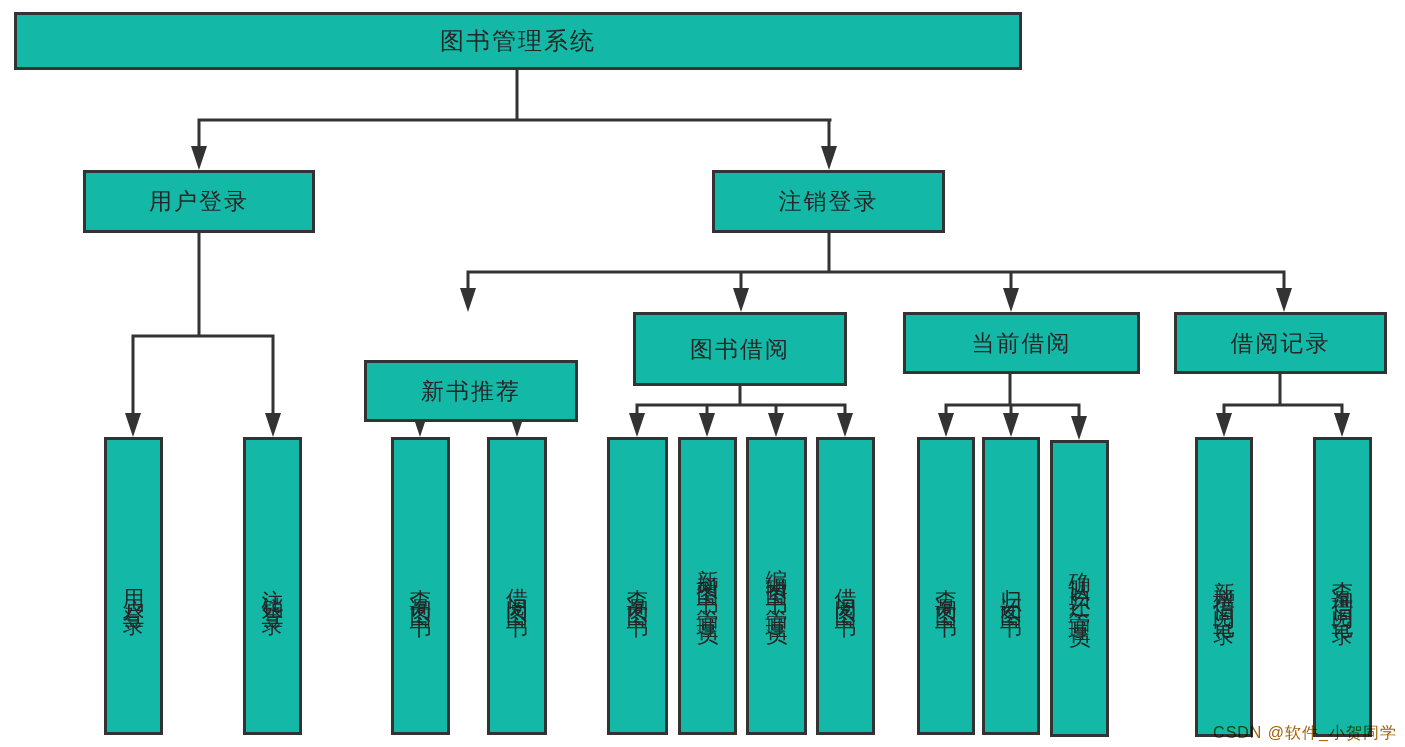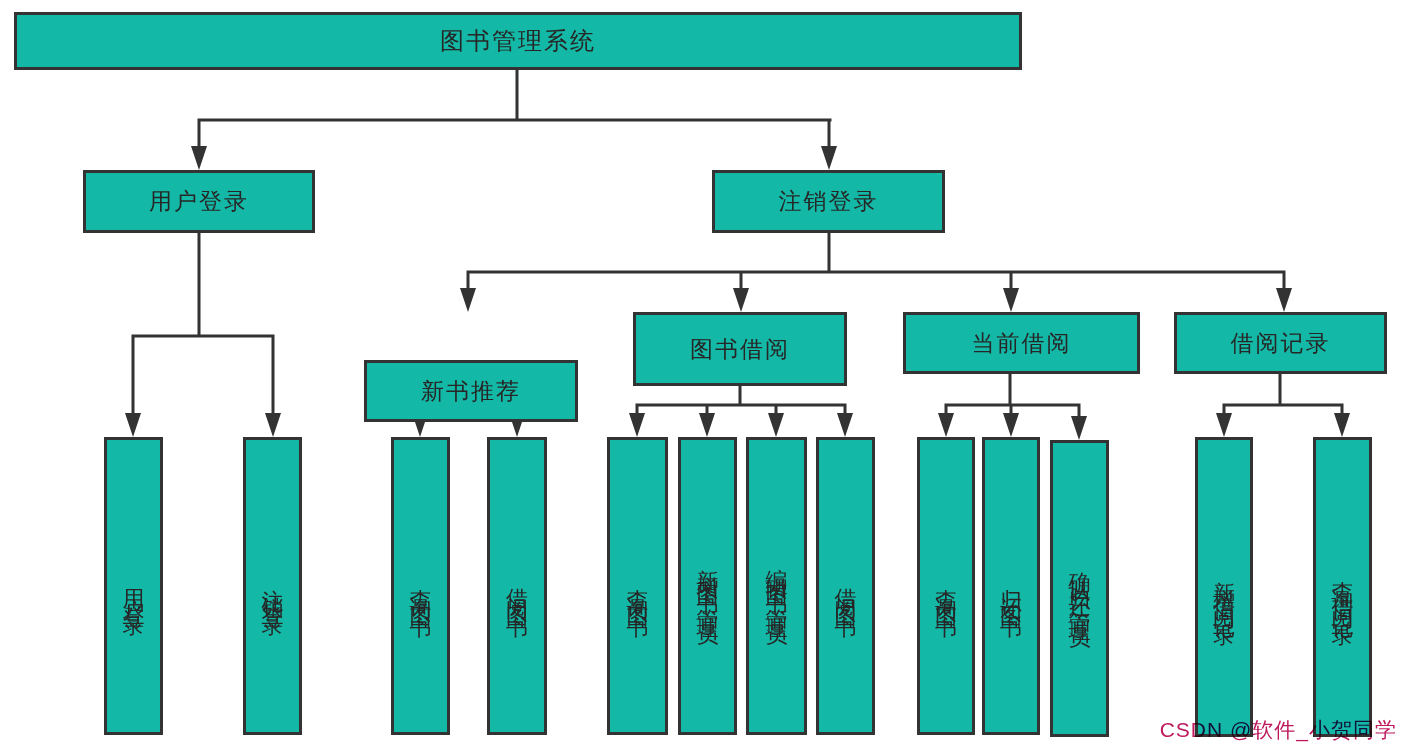--- a/index.html
+++ b/index.html
@@ -53,23 +53,23 @@
   .lf8 {left:816px; top:437px; width:59px; height:298px;}
   .lf9 {left:917px; top:437px; width:58px; height:298px;}
   .lf10{left:982px; top:437px; width:58px; height:298px;}
   .lf11{left:1050px;top:440px; width:59px; height:297px;}
   .lf12{left:1195px;top:437px; width:58px; height:300px;}
   .lf13{left:1313px;top:437px; width:59px; height:300px;}
   .watermark{
     position:absolute;
     right:8px;
     bottom:3px;
-    font-size:21px;
+    font-size:16px;
     letter-spacing:1px;
-    color:#be185d;
+    color:#a16207;
     mix-blend-mode:multiply;
     z-index:10;
     white-space:nowrap;
   }
 </style>
 </head>
 <body>
 
 <div class="stage">
 

